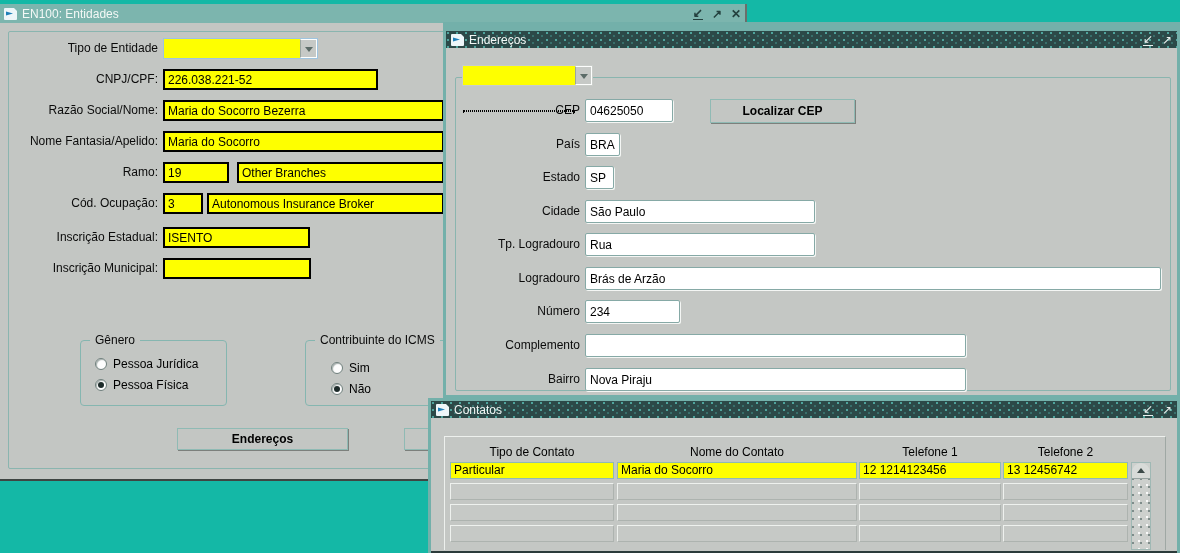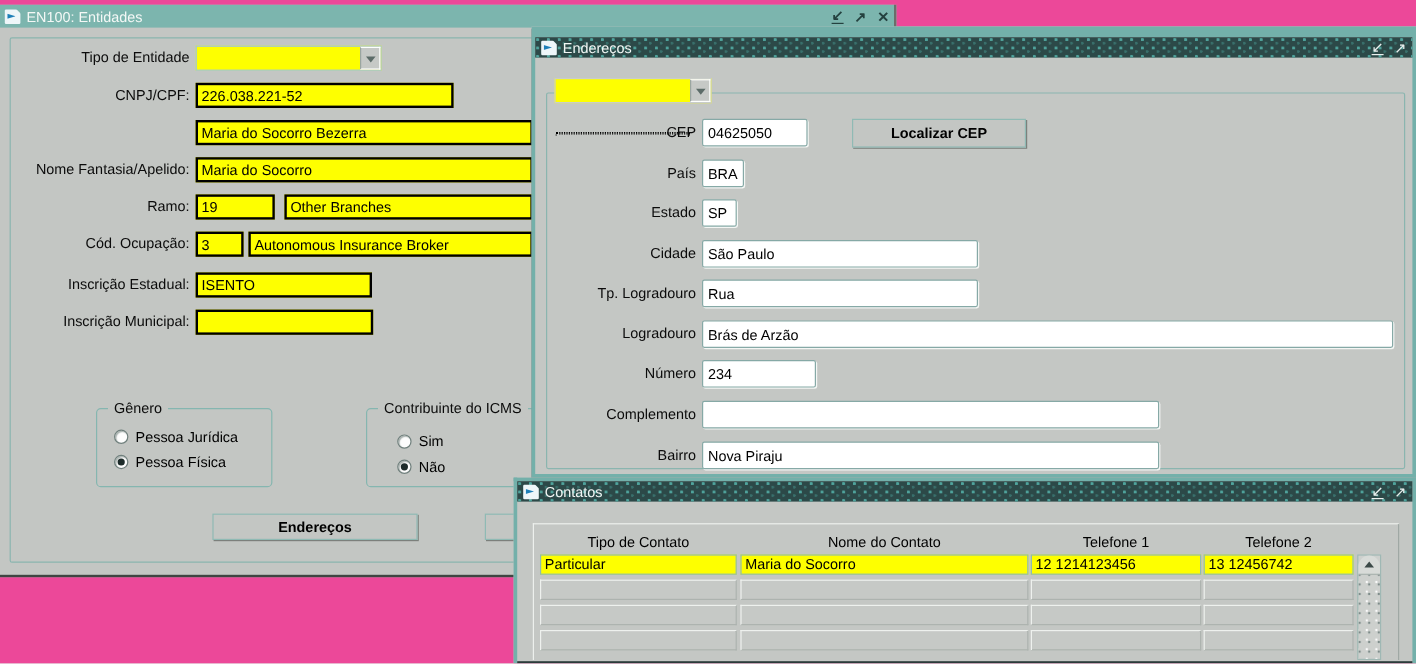--- a/index.html
+++ b/index.html
@@ -1,17 +1,17 @@
 <!DOCTYPE html>
 <html><head>
 <meta charset="utf-8">
 <style>
   * { box-sizing: border-box; margin: 0; padding: 0; }
   body { font-family: "Liberation Sans", sans-serif; }
-  .stage { position: relative; width: 1180px; height: 553px; background:#ec4899; overflow: hidden; }
+  .stage { position: relative; width: 1180px; height: 553px; background:#14b8a6; overflow: hidden; }
 
   .win { position: absolute; }
 
   
   .win-en100 { left:0; top:4px; width:747px; height:477px; background:#c3c6c3;
                border-right:2px solid #6a6e6a; border-bottom:2px solid #3f4542; }
   .tb-teal { height:19px; background:#7cb5ae; display:flex; align-items:center; gap:5px; padding:0 4px; }
   .tb-title { font-size:12px; color:#f4f8f6; white-space:nowrap; }
   .tb-icons { margin-left:auto; display:flex; gap:9px; align-items:center; font-size:12px; font-weight:bold; }
   .tb-teal .tb-icons { color:#24413f; }
@@ -107,20 +107,21 @@
 
       <div class="lbl lbl-en" style="top:15px">Tipo de Entidade</div>
       <div class="combo" style="left:163px;top:15px;width:155px">
         <span class="cfield">Brasil</span>
         <span class="cbtn"></span>
       </div>
 
       <div class="lbl lbl-en" style="top:46px">CNPJ/CPF:</div>
       <div class="yfield" style="left:163px;top:46px;width:215px">226.038.221-52</div>
 
+      <div class="lbl lbl-en" style="top:77px">Razão Social/Nome:</div>
       <div class="yfield" style="left:163px;top:77px;width:281px">Maria do Socorro Bezerra</div>
 
       <div class="lbl lbl-en" style="top:108px">Nome Fantasia/Apelido:</div>
       <div class="yfield" style="left:163px;top:108px;width:281px">Maria do Socorro</div>
 
       <div class="lbl lbl-en" style="top:139px">Ramo:</div>
       <div class="yfield" style="left:163px;top:139px;width:66px">19</div>
       <div class="yfield" style="left:237px;top:139px;width:207px">Other Branches</div>
 
       <div class="lbl lbl-en" style="top:170px">Cód. Ocupação:</div>

